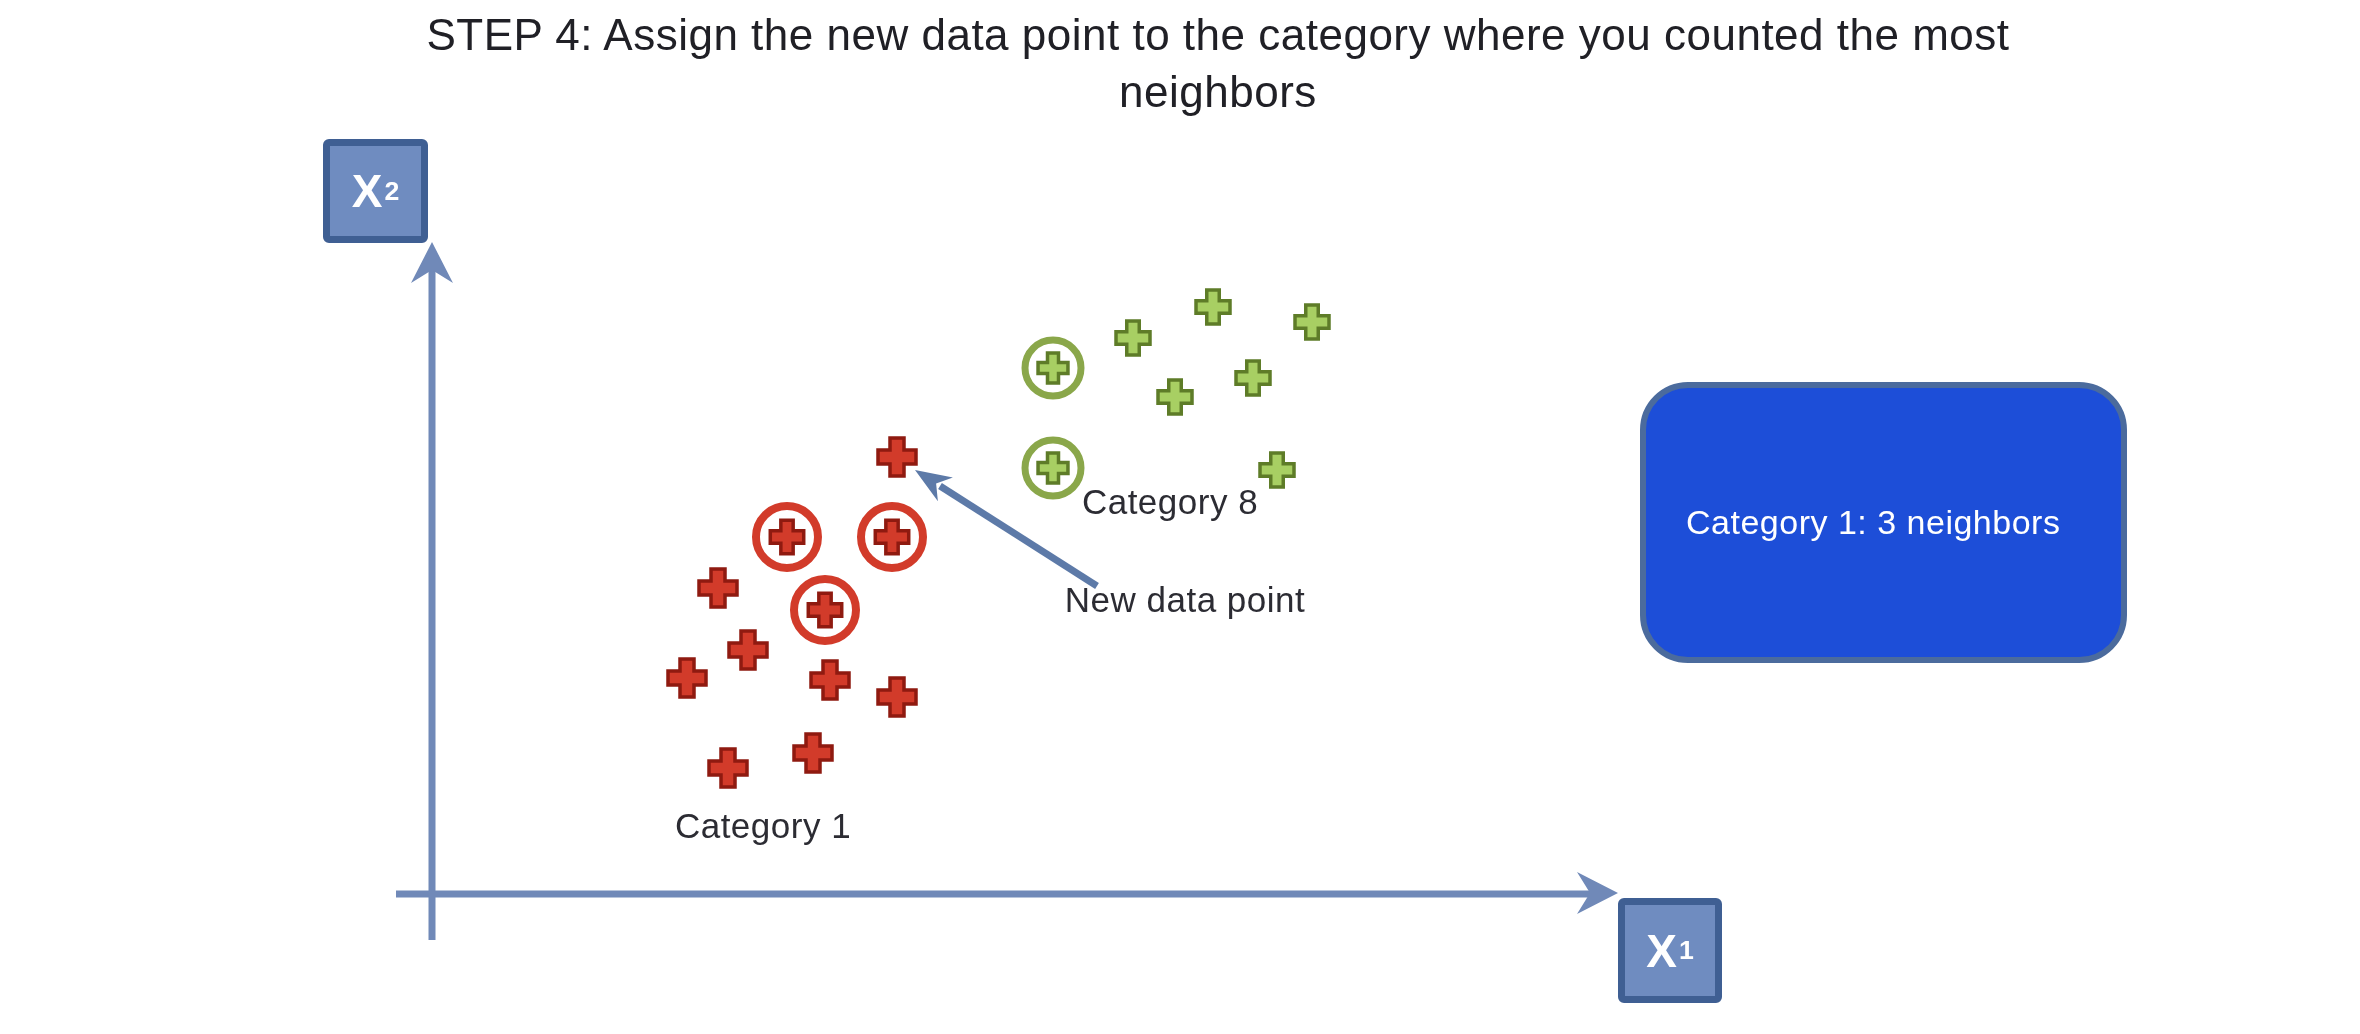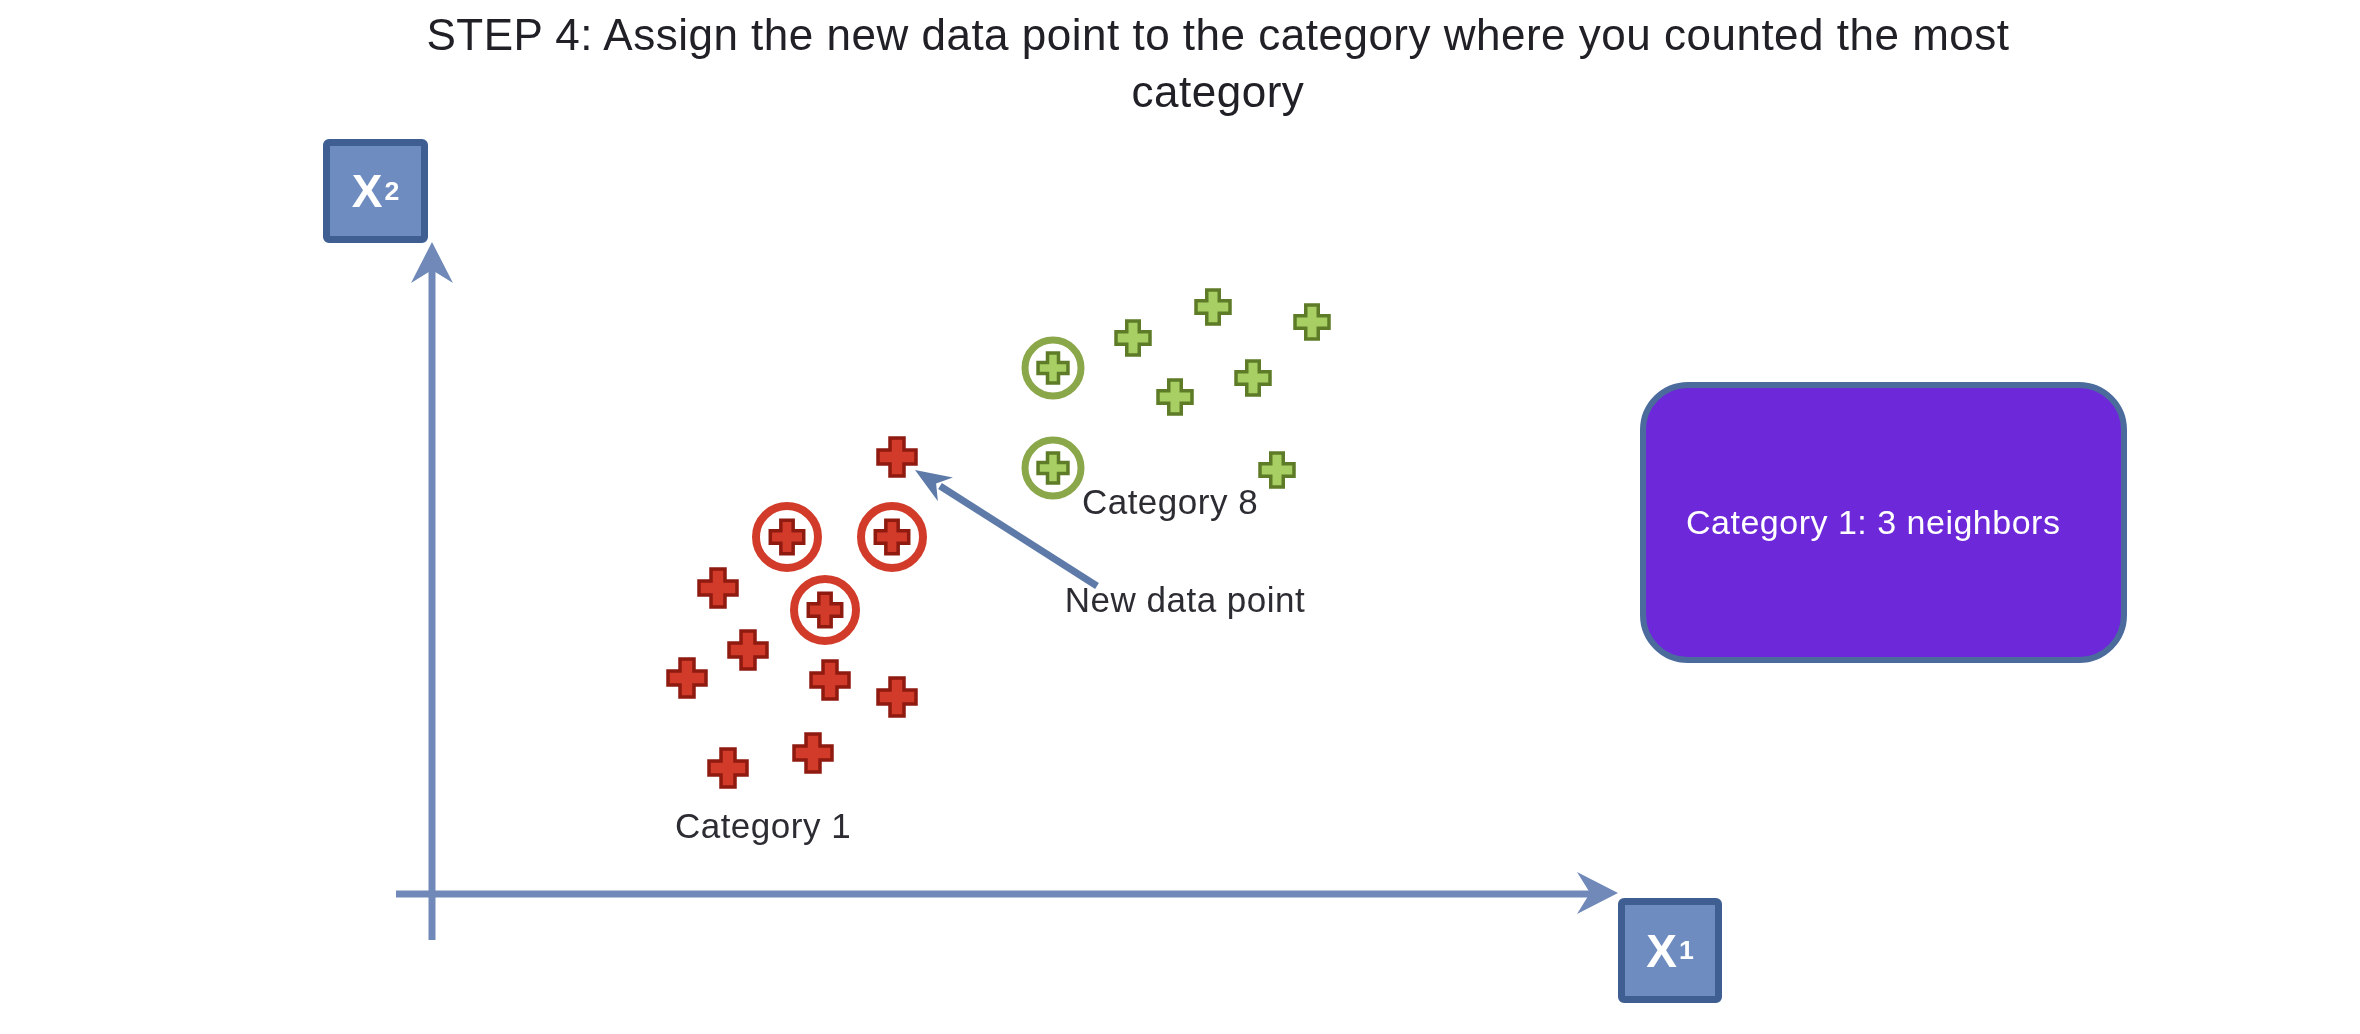--- a/index.html
+++ b/index.html
@@ -42,38 +42,38 @@
     font-size: 35px; color: #2c2c33; letter-spacing: 0.5px;
   }
   .label-cat1 { left: 563px; top: 806px; }
   .label-cat2 { left: 970px; top: 482px; }
   .label-newpoint { left: 985px; top: 580px; }
 
   
   .info-box {
     position: absolute; left: 1640px; top: 382px;
     width: 487px; height: 281px; box-sizing: border-box;
-    background: #6d28d9;
+    background: #1d4ed8;
     border: 6px solid #4b6b9d;
     border-radius: 48px;
     display: flex; flex-direction: column; justify-content: center;
     gap: 40px;
     padding-left: 40px;
     color: #ffffff; font-size: 34px; letter-spacing: 0.5px;
   }
   .info-box .line { white-space: nowrap; }
 </style>
 </head>
 <body>
 
 <div class="slide">
 
   <div class="title">
     <span>STEP 4: Assign the new data point to the category where you counted the most</span><br>
-    <span>category</span>
+    <span>neighbors</span>
   </div>
 
   <svg class="canvas" viewBox="0 0 2360 1034" xmlns="http://www.w3.org/2000/svg">
 
     <line x1="432" y1="940" x2="432" y2="252" stroke="#7089b8" stroke-width="7"></line>
     <path d="M432 242 L453 283 L432 270 L411 283 Z" fill="#7089b8"></path>
     <line x1="396" y1="894" x2="1592" y2="894" stroke="#7089b8" stroke-width="7"></line>
     <path d="M1618 893 L1577 872 L1590 893 L1577 914 Z" fill="#7089b8"></path>
 
     <line x1="1097" y1="586" x2="940" y2="486" stroke="#5d7aa8" stroke-width="7"></line>

